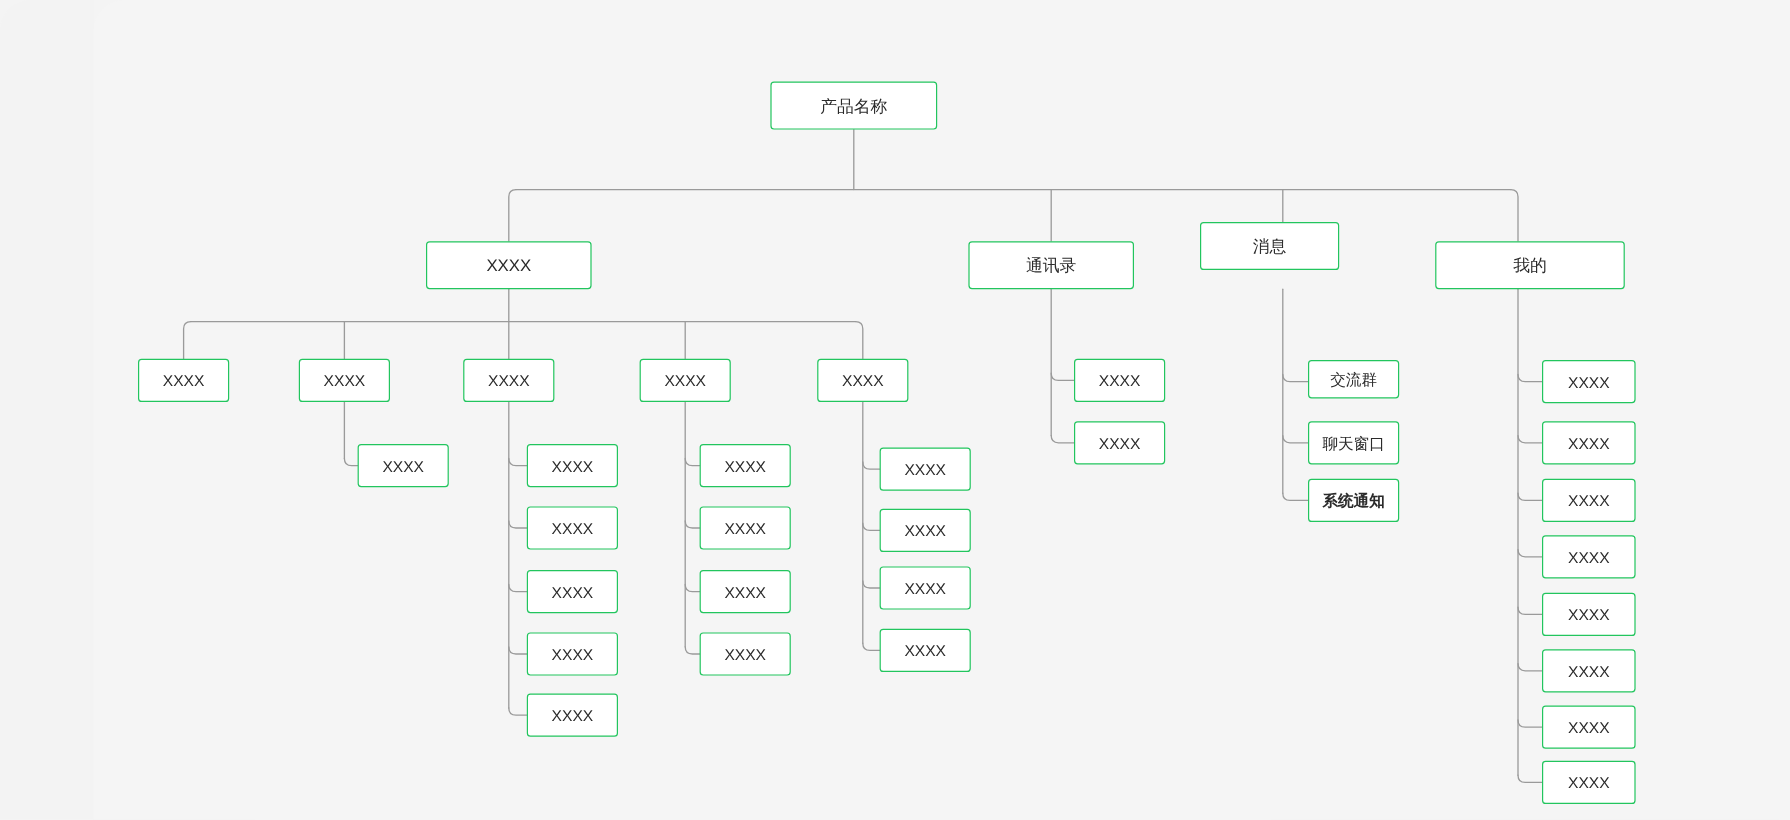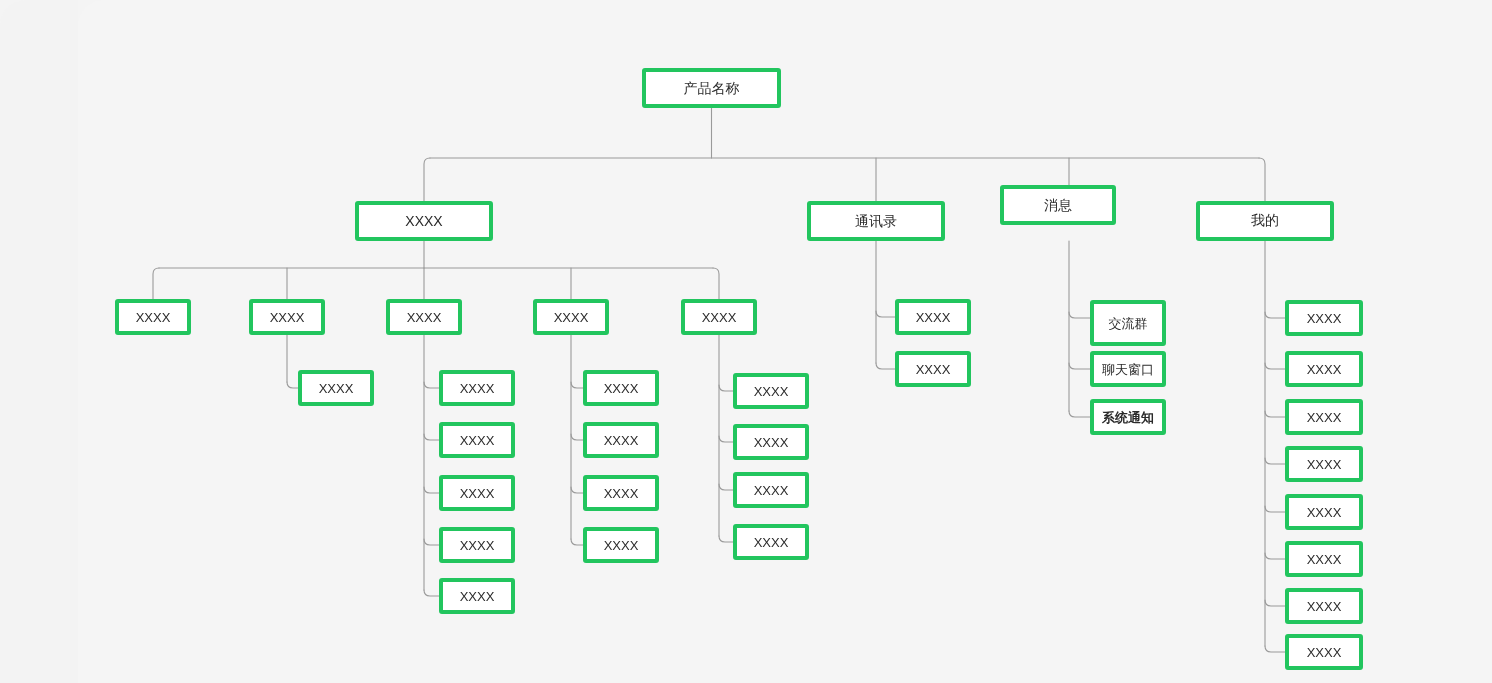--- a/index.html
+++ b/index.html
@@ -43,21 +43,21 @@
     left: 0;
     top: 0;
     width: 1492px;
     height: 683px;
   }
 
   .node {
     position: absolute;
     box-sizing: border-box;
     background: #ffffff;
-    border: 4px solid #22c55e;
+    border: 1px solid #22c55e;
     border-radius: 3px;
     display: flex;
     align-items: center;
     justify-content: center;
     color: #2b2b2b;
     line-height: 1;
     user-select: none;
   }
   .node.lvl1 { font-size: 14px; }
   .node.lvl2 { font-size: 14px; }
@@ -134,21 +134,21 @@
       </div>
       <div class="node lvl2" style="left: 355px; top: 201px; width: 138px; height: 40px;">
         <span class="node-label">XXXX</span>
       </div>
       <div class="node lvl2" style="left: 807px; top: 201px; width: 138px; height: 40px; align-items: center;">
         <span class="node-label">通讯录</span>
       </div>
       <div class="node lvl2" style="left: 1000px; top: 185px; width: 116px; height: 40px;">
         <span class="node-label">消息</span>
       </div>
-      <div class="node lvl2" style="left: 1196px; top: 201px; width: 138px; height: 40px; font-family: Liberation Serif, serif;">
+      <div class="node lvl2" style="left: 1196px; top: 201px; width: 158px; height: 40px;">
         <span class="node-label">我的</span>
       </div>
       <div class="node lvl3" style="left: 115px; top: 299px; width: 76px; height: 36px;">
         <span class="node-label">XXXX</span>
       </div>
       <div class="node lvl3" style="left: 249px; top: 299px; width: 76px; height: 36px;">
         <span class="node-label">XXXX</span>
       </div>
       <div class="node lvl3" style="left: 386px; top: 299px; width: 76px; height: 36px;">
         <span class="node-label">XXXX</span>
@@ -200,21 +200,21 @@
       </div>
       <div class="node lvl4" style="left: 733px; top: 524px; width: 76px; height: 36px;">
         <span class="node-label">XXXX</span>
       </div>
       <div class="node lvl3" style="left: 895px; top: 299px; width: 76px; height: 36px;">
         <span class="node-label">XXXX</span>
       </div>
       <div class="node lvl3" style="left: 895px; top: 351px; width: 76px; height: 36px;">
         <span class="node-label">XXXX</span>
       </div>
-      <div class="node lvl3" style="left: 1090px; top: 300px; width: 76px; height: 46px;">
+      <div class="node lvl3" style="left: 1090px; top: 300px; width: 76px; height: 32px;">
         <span class="node-label">交流群</span>
       </div>
       <div class="node lvl3" style="left: 1090px; top: 351px; width: 76px; height: 36px;">
         <span class="node-label">聊天窗口</span>
       </div>
       <div class="node lvl3" style="left: 1090px; top: 399px; width: 76px; height: 36px; font-weight: bold;">
         <span class="node-label">系统通知</span>
       </div>
       <div class="node lvl3" style="left: 1285px; top: 300px; width: 78px; height: 36px;">
         <span class="node-label">XXXX</span>

